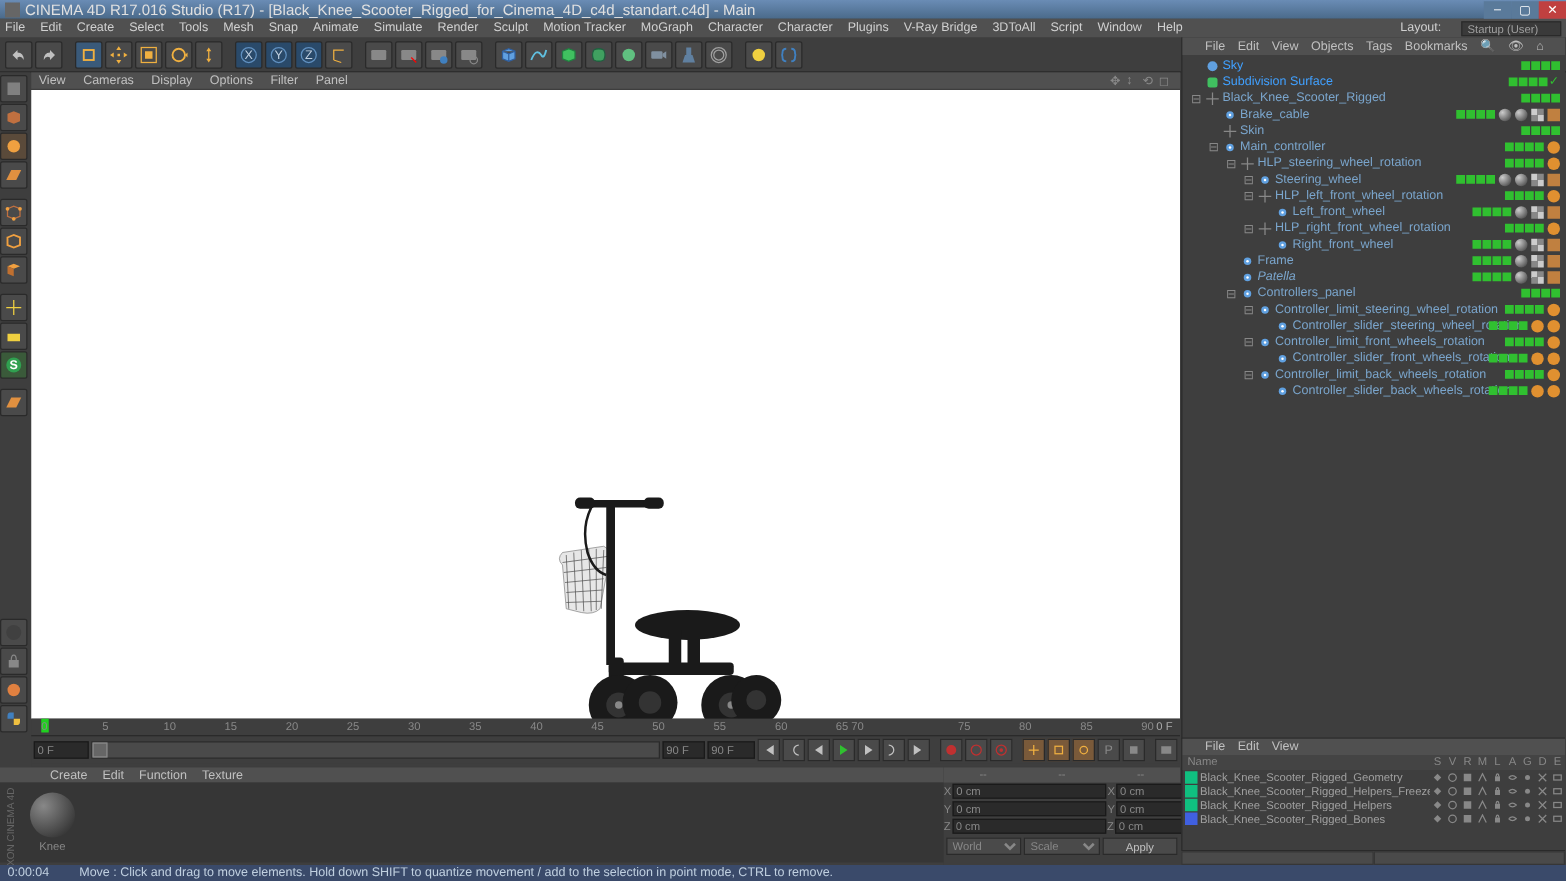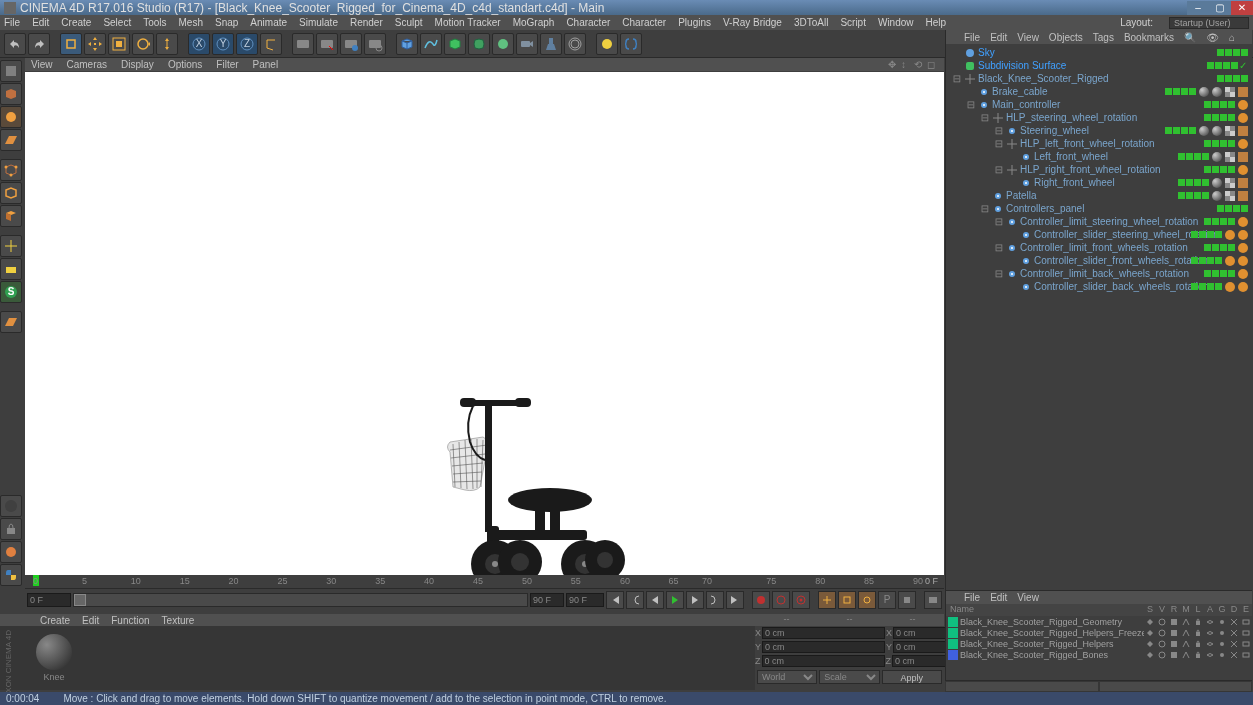--- a/index.html
+++ b/index.html
@@ -34,21 +34,21 @@
 .ruler span { position: absolute; top: 1px; color: #888; font-size: 9px; }
 .ruler-mark { position:absolute; left:8px; top:0; width:6px; height:11px; background:#20d020; }
 .time-ctl { height: 22px; display: flex; align-items: center; gap: 2px; padding: 2px; background: #3e3e3e; }
 .time-field { width: 44px; height: 14px; background: #2a2a2a; border: 1px solid #1a1a1a; color: #888; font-size: 9px; padding: 0 2px; }
 .time-slider { flex: 1; height: 14px; background: #4a4a4a; border: 1px solid #2a2a2a; position: relative; }
 .time-slider .knob { position:absolute; left:0; top:0; width:12px; height:12px; background:#666; border:1px solid #888; }
 .play-btn { width: 18px; height: 18px; background: #4a4a4a; border: 1px solid #2a2a2a; display:flex; align-items:center; justify-content:center; }
 .play-btn svg { width:10px; height:10px; fill:#c0c0c0; }
 .mat-panel { position: absolute; left: 0; top: 614px; width: 755px; height: 78px; background: #3e3e3e; }
 .mat-menu { height: 12px; background: #505050; display:flex; gap:12px; padding:0 40px; align-items:center; }
-.mat-content { height: 64px; background: #363636; display:flex; align-items:center; gap:4px; padding:16px; }
+.mat-content { height: 64px; background: #363636; display:flex; align-items:center; gap:4px; padding:4px; }
 .mat-ball { width:36px; height:36px; border-radius:50%; background: radial-gradient(circle at 30% 30%, #888, #222); }
 .mat-label { font-size:9px; color:#888; margin-top:2px; }
 .coord-panel { position: absolute; left: 755px; top: 614px; width: 189px; height: 78px; background: #3e3e3e; }
 .coord-head { height:12px; background:#505050; display:flex; }
 .coord-head span { flex:1; text-align:center; font-size:9px; color:#888; }
 .coord-row { display:flex; height:14px; align-items:center; }
 .coord-row .lbl { width:12px; text-align:center; color:#888; font-size:9px; }
 .coord-row .fld { flex:1; height:12px; background:#2a2a2a; border:1px solid #1a1a1a; margin:0 1px; font-size:9px; color:#888; padding:0 2px; }
 .coord-btns { display:flex; gap:2px; padding:2px; }
 .coord-btns select { flex:1; height:14px; background:#4a4a4a; border:1px solid #2a2a2a; color:#888; font-size:9px; }
@@ -429,21 +429,21 @@
       <span style="left: 203.556px;">20</span>
       <span style="left: 252.444px;">25</span>
       <span style="left: 301.333px;">30</span>
       <span style="left: 350.222px;">35</span>
       <span style="left: 399.111px;">40</span>
       <span style="left: 448px;">45</span>
       <span style="left: 496.889px;">50</span>
       <span style="left: 545.778px;">55</span>
       <span style="left: 595px;">60</span>
       <span style="left: 643.556px;">65</span>
-      <span style="left: 677px;">70</span>
+      <span style="left: 656px;">70</span>
       <span style="left: 741.333px;">75</span>
       <span style="left: 790.222px;">80</span>
       <span style="left: 839.111px;">85</span>
       <span style="left: 888px;">90</span>
       <span style="left: 900px; color: rgb(170, 170, 170);">0 F</span>
     </div>
   <div class="time-ctl">
     <input class="time-field" value="0 F" style="">
     <div class="time-slider">
         <div class="knob"></div>
@@ -667,20 +667,33 @@
           </div>
           <div class="tag">
             <div style="width:10px;height:10px;background:repeating-conic-gradient(#888 0 25%,#ccc 0 50%)"></div>
           </div>
           <div class="tag">
             <div style="width:10px;height:10px;background:#c08040"></div>
           </div>
         </div>
       </div>
       <div class="tree-row" style="padding-left: 20px;">
+        <span class="tree-toggle"></span>
+        <span class="tree-icon"><svg viewBox="0 0 12 12">
+            <path d="M6 1 L6 11 M1 6 L11 6" stroke="#888"></path>
+          </svg></span>
+        <span class="tree-label" style="color:#7aa5cc">Skin</span>
+        <div class="tree-dots">
+          <div class="dot" style="background:#30c030"></div>
+          <div class="dot" style="background:#30c030"></div>
+          <div class="dot" style="background:#30c030"></div>
+          <div class="dot" style="background:#30c030"></div>
+        </div>
+      </div>
+      <div class="tree-row" style="padding-left: 20px;">
         <span class="tree-toggle">⊟</span>
         <span class="tree-icon"><svg viewBox="0 0 12 12">
             <circle cx="6" cy="6" r="3" fill="#60a0e0"></circle>
             <circle cx="6" cy="6" r="1" fill="#fff"></circle>
           </svg></span>
         <span class="tree-label" style="color:#7aa5cc">Main_controller</span>
         <div class="tree-dots">
           <div class="dot" style="background:#30c030"></div>
           <div class="dot" style="background:#30c030"></div>
           <div class="dot" style="background:#30c030"></div>
@@ -804,20 +817,43 @@
           </div>
           <div class="tag">
             <div style="width:10px;height:10px;background:repeating-conic-gradient(#888 0 25%,#ccc 0 50%)"></div>
           </div>
           <div class="tag">
             <div style="width:10px;height:10px;background:#c08040"></div>
           </div>
         </div>
       </div>
       <div class="tree-row" style="padding-left: 34px;">
+        <span class="tree-toggle"></span>
+        <span class="tree-icon"><svg viewBox="0 0 12 12">
+            <circle cx="6" cy="6" r="3" fill="#60a0e0"></circle>
+            <circle cx="6" cy="6" r="1" fill="#fff"></circle>
+          </svg></span>
+        <span class="tree-label" style="color:#7aa5cc">Frame</span>
+        <div class="tree-dots">
+          <div class="dot" style="background:#30c030"></div>
+          <div class="dot" style="background:#30c030"></div>
+          <div class="dot" style="background:#30c030"></div>
+          <div class="dot" style="background:#30c030"></div>
+          <div class="tag">
+            <div style="width:10px;height:10px;background:radial-gradient(circle at 30% 30%,#ccc,#333);border-radius:50%"></div>
+          </div>
+          <div class="tag">
+            <div style="width:10px;height:10px;background:repeating-conic-gradient(#888 0 25%,#ccc 0 50%)"></div>
+          </div>
+          <div class="tag">
+            <div style="width:10px;height:10px;background:#c08040"></div>
+          </div>
+        </div>
+      </div>
+      <div class="tree-row" style="padding-left: 34px; font-style: italic;">
         <span class="tree-toggle"></span>
         <span class="tree-icon"><svg viewBox="0 0 12 12">
             <circle cx="6" cy="6" r="3" fill="#60a0e0"></circle>
             <circle cx="6" cy="6" r="1" fill="#fff"></circle>
           </svg></span>
         <span class="tree-label" style="color:#7aa5cc">Patella</span>
         <div class="tree-dots">
           <div class="dot" style="background:#30c030"></div>
           <div class="dot" style="background:#30c030"></div>
           <div class="dot" style="background:#30c030"></div>

